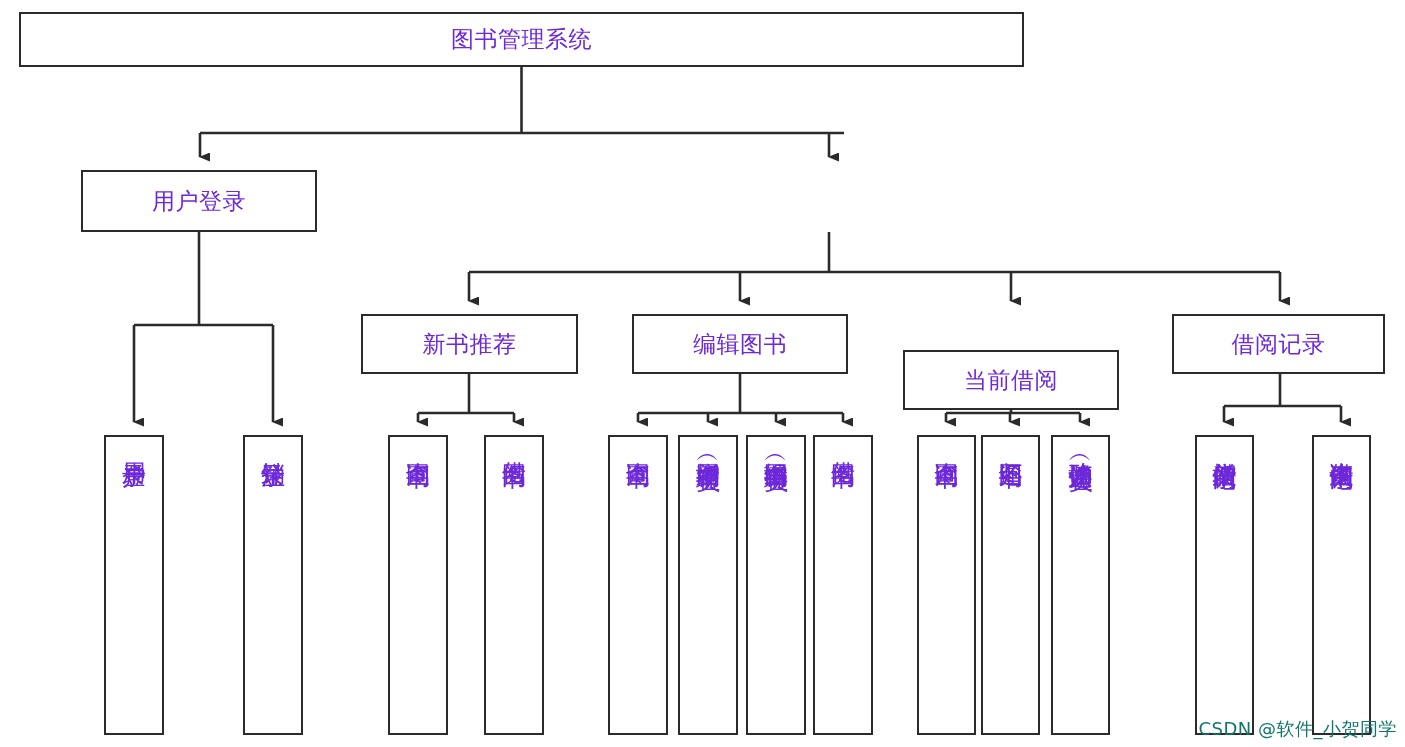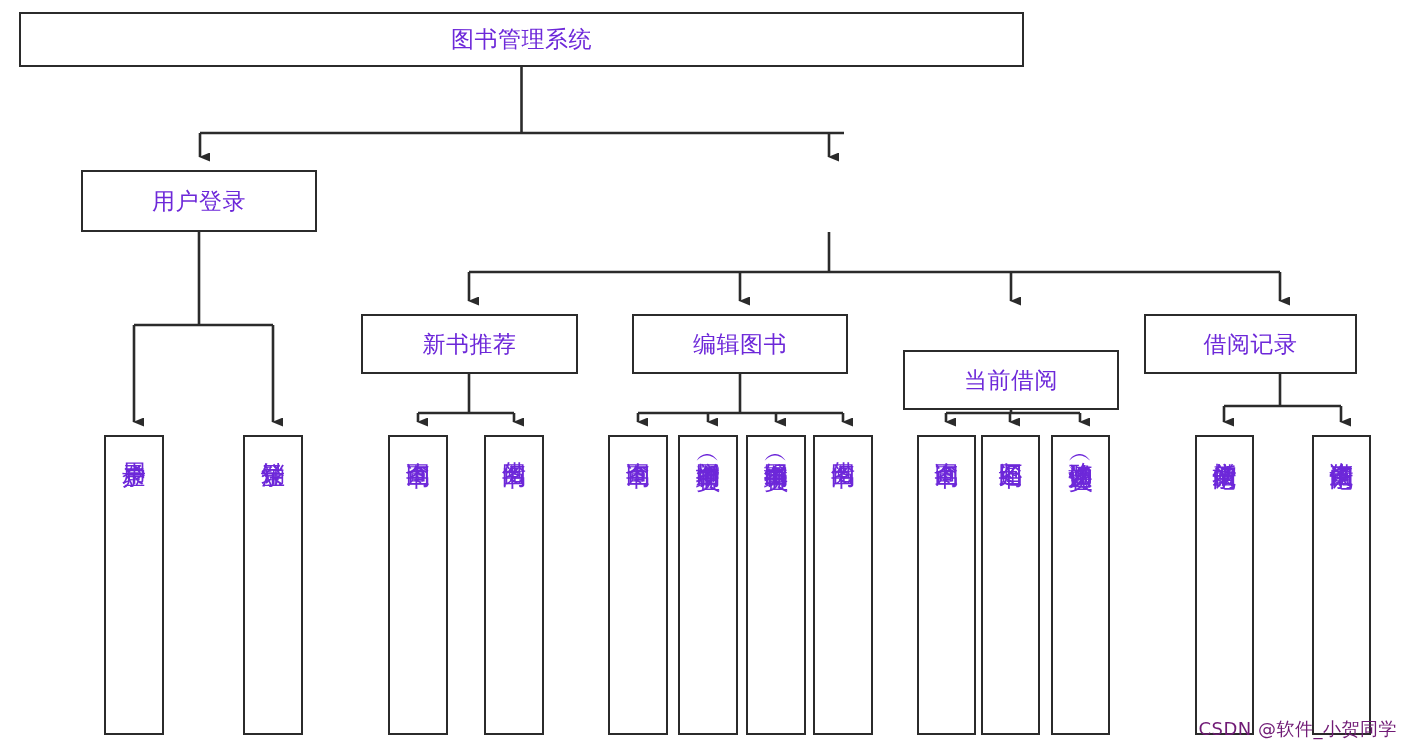--- a/index.html
+++ b/index.html
@@ -61,21 +61,21 @@
   }
   .node.leaf-narrow .node-label {
     font-size: 24px;
     letter-spacing: 1px;
   }
   #watermark {
     position: absolute;
     right: 8px;
     bottom: 6px;
     font-size: 18px;
-    color: #701a75;
+    color: #0f766e;
     letter-spacing: 0.5px;
     white-space: pre;
     user-select: none;
   }
 </style>
 </head>
 <body>
 
 <div id="diagram-root">
 
@@ -139,21 +139,21 @@
 
   <div class="node horizontal" style="left:361px; top:314px; width:217px; height:60px;">
     <span class="node-label">新书推荐</span>
   </div>
   <div class="node horizontal" style="left:632px; top:314px; width:216px; height:60px;">
     <span class="node-label">编辑图书</span>
   </div>
   <div class="node horizontal" style="left:903px; top:314px; width:216px; height:60px;margin-top:36px;">
     <span class="node-label">当前借阅</span>
   </div>
-  <div class="node horizontal" style="left:1144px; top:314px; width:213px; height:60px;">
+  <div class="node horizontal" style="left:1172px; top:314px; width:213px; height:60px;">
     <span class="node-label">借阅记录</span>
   </div>
 
   <div class="node vertical leaf-narrow" style="left:104px; top:435px; width:60px; height:300px;">
     <span class="node-label">用户登录</span>
   </div>
   <div class="node vertical leaf-narrow" style="left:243px; top:435px; width:60px; height:300px;">
     <span class="node-label">注销登录</span>
   </div>
   <div class="node vertical leaf-narrow" style="left:388px; top:435px; width:60px; height:300px;">

